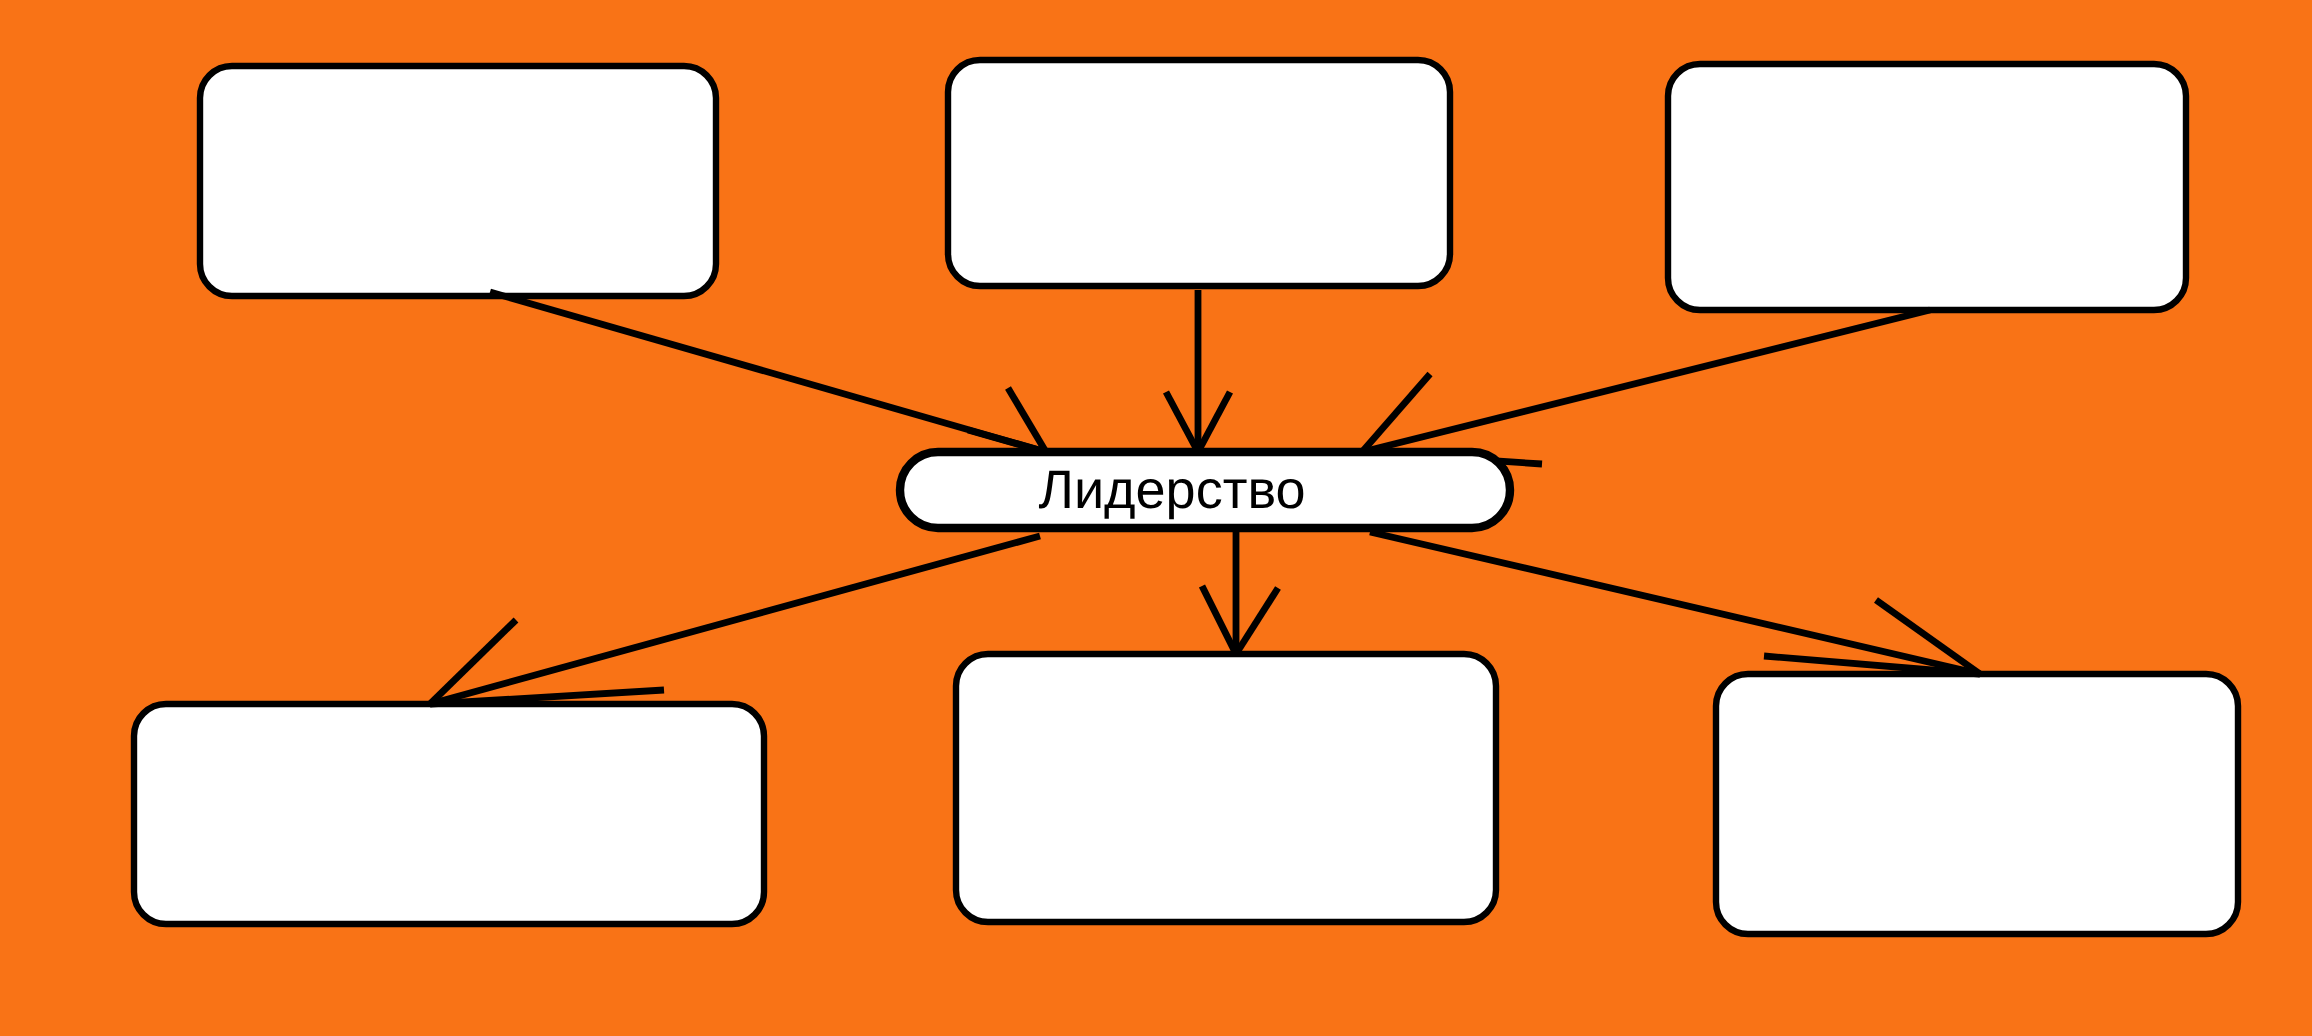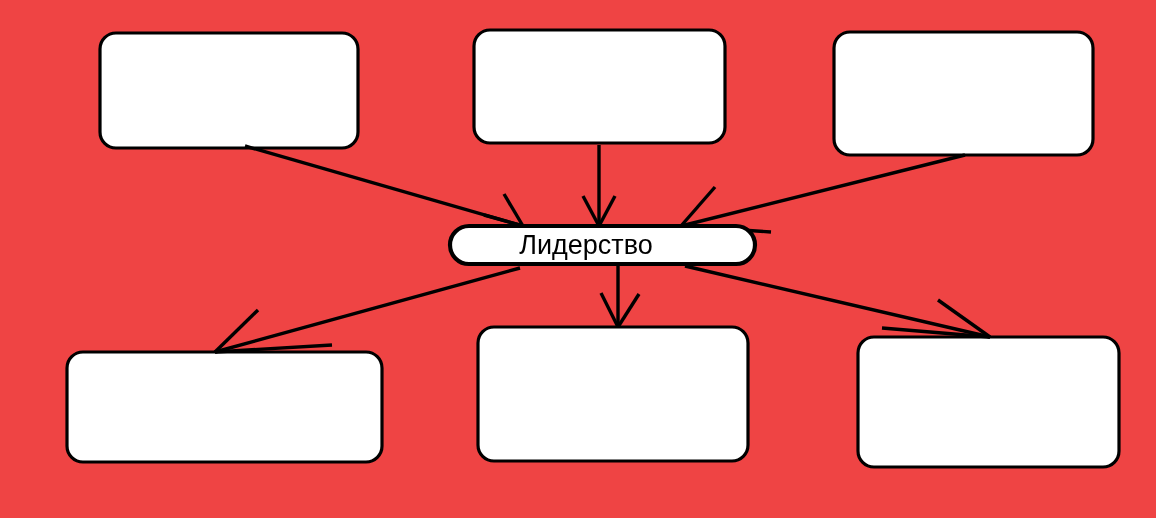--- a/index.html
+++ b/index.html
@@ -10,21 +10,21 @@
   body {
     width: 1156px;
     height: 518px;
     overflow: hidden;
     font-family: "Liberation Sans", sans-serif;
   }
   #canvas {
     position: relative;
     width: 1156px;
     height: 518px;
-    background: #ef4444;
+    background: #f97316;
   }
   #diagram-svg {
     position: absolute;
     left: 0;
     top: 0;
     width: 1156px;
     height: 518px;
   }
   .node-box {
     fill: #ffffff;

